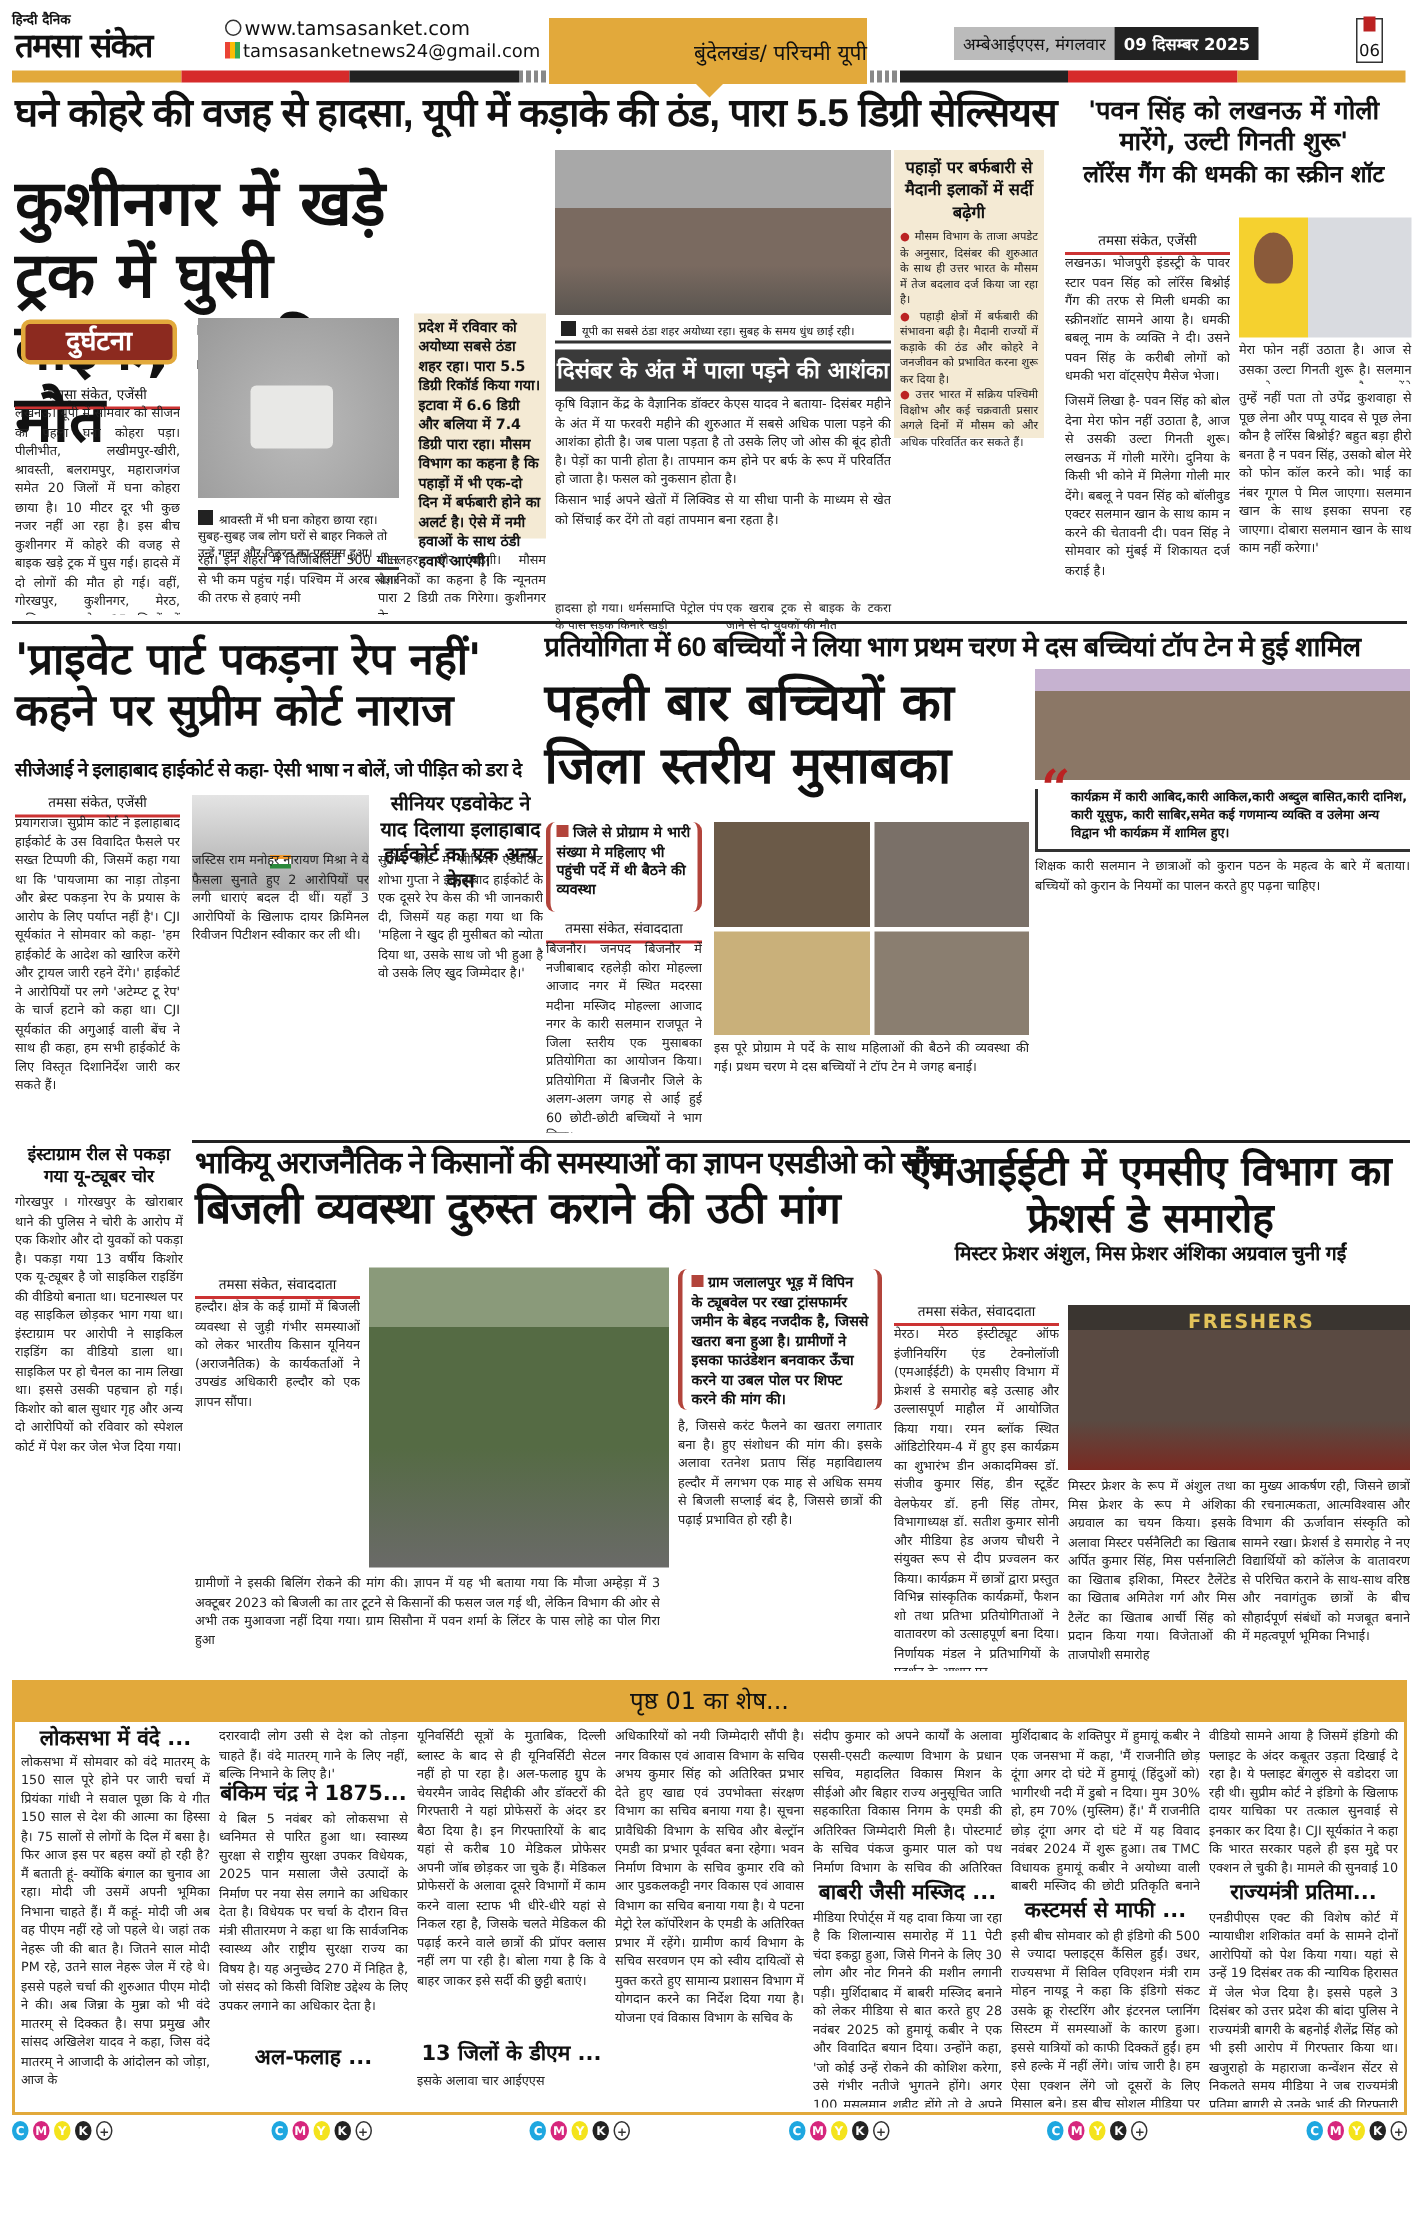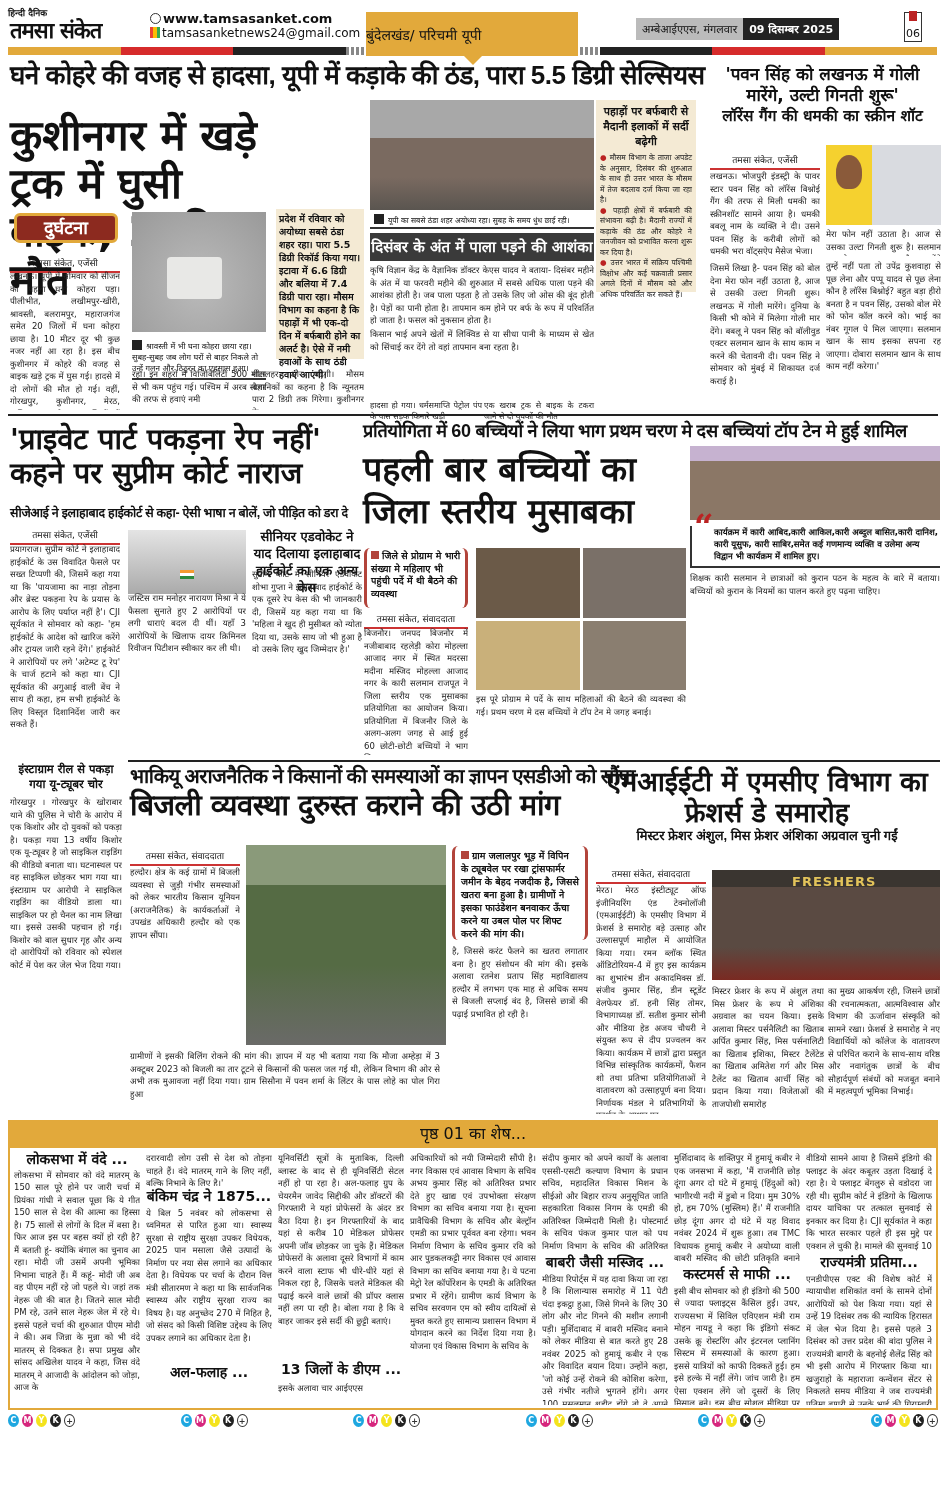--- a/index.html
+++ b/index.html
@@ -4,24 +4,24 @@
 <style>
 *{box-sizing:border-box;margin:0;padding:0}
 body{width:945px;height:1488px;background:#fff;font-family:"DejaVu Sans",sans-serif;color:#111;position:relative;overflow:hidden}
 .abs{position:absolute}
 .serif{font-family:"DejaVu Serif",serif}
 .cond{font-family:"Liberation Sans",sans-serif}
 
 .brand-small{left:8px;top:6px;font-size:9px;font-weight:bold}
 .brand{left:10px;top:14px;font-size:22px;font-weight:bold;letter-spacing:-1px}
 .contact{left:150px;top:12px;font-size:12px;line-height:14px}
-.contact .web{font-size:13px;font-weight:bold}
+.contact .web{font-size:13px;font-weight:normal}
 .mail-icon{display:inline-block;width:10px;height:11px;background:linear-gradient(90deg,#ea4335 0 33%,#fbbc05 33% 66%,#34a853 66%);margin-right:2px;vertical-align:-1px}
 .globe-icon{display:inline-block;width:11px;height:11px;border:1.5px solid #333;border-radius:50%;margin-right:2px;vertical-align:-1px}
-.section-tab{left:366px;top:12px;width:212px;height:44px;background:#e2a93b;display:flex;align-items:center;justify-content:flex-start;font-size:14px}
+.section-tab{left:366px;top:12px;width:212px;height:44px;background:#e2a93b;display:flex;align-items:center;justify-content:flex-end;font-size:14px}
 .section-tab:after{content:"";position:absolute;bottom:-9px;left:98px;border-left:9px solid transparent;border-right:9px solid transparent;border-top:9px solid #e2a93b}
 .dateline{left:636px;top:18px;height:22px;display:flex;font-size:11px}
 .dateline .loc{background:#bbb;padding:3px 6px}
 .dateline .date{background:#222;color:#fff;padding:3px 6px;font-weight:bold}
 .pageno{left:904px;top:12px;width:18px;height:30px;border:1.5px solid #333;font-size:11px;text-align:center;padding-top:14px}
 .pageno:before{content:"";position:absolute;top:-2px;left:4px;width:8px;height:10px;background:#b22}
 .stripe{height:8px;display:flex}
 
 .hl{font-weight:bold;line-height:1.05;color:#111}
 .byline{font-size:9px;text-align:center;border-bottom:2px solid #c33;padding-bottom:2px;margin-bottom:4px}
@@ -111,21 +111,21 @@
 <div class="abs rule" style="left:8px;top:414px;width:930px;height:2px"></div>
 
 <div class="abs hl" style="left:10px;top:422px;width:350px;font-size:29px;line-height:34px">'प्राइवेट पार्ट पकड़ना रेप नहीं' कहने पर सुप्रीम कोर्ट नाराज</div>
 <div class="abs hl cond" style="left:10px;top:507px;width:352px;font-size:12.5px;white-space:nowrap;letter-spacing:-0.3px">सीजेआई ने इलाहाबाद हाईकोर्ट से कहा- ऐसी भाषा न बोलें, जो पीड़ित को डरा दे</div>
 <div class="abs byline" style="left:10px;top:528px;width:110px">तमसा संकेत, एजेंसी</div>
 <div class="abs body" style="left:10px;top:543px;width:110px;height:215px;overflow:hidden">प्रयागराज। सुप्रीम कोर्ट ने इलाहाबाद हाईकोर्ट के उस विवादित फैसले पर सख्त टिप्पणी की, जिसमें कहा गया था कि 'पायजामा का नाड़ा तोड़ना और ब्रेस्ट पकड़ना रेप के प्रयास के आरोप के लिए पर्याप्त नहीं है'। CJI सूर्यकांत ने सोमवार को कहा- 'हम हाईकोर्ट के आदेश को खारिज करेंगे और ट्रायल जारी रहने देंगे।' हाईकोर्ट ने आरोपियों पर लगे 'अटेम्प्ट टू रेप' के चार्ज हटाने को कहा था। CJI सूर्यकांत की अगुआई वाली बेंच ने साथ ही कहा, हम सभी हाईकोर्ट के लिए विस्तृत दिशानिर्देश जारी कर सकते हैं।</div>
 <div class="abs photo" style="left:128px;top:530px;width:118px;height:64px;background:linear-gradient(#e4e4e4,#aaa)">
   <div style="position:absolute;left:52px;top:40px;width:14px;height:9px;background:linear-gradient(#f39b30 0 33%,#fff 33% 66%,#2b8a3b 66%)"></div>
 </div>
 <div class="abs hl" style="left:252px;top:528px;width:110px;font-size:13px;line-height:17px;text-align:center">सीनियर एडवोकेट ने याद दिलाया इलाहाबाद हाईकोर्ट का एक अन्य केस</div>
-<div class="abs body" style="left:128px;top:592px;width:118px;height:158px;overflow:hidden">जस्टिस राम मनोहर नारायण मिश्रा ने ये फैसला सुनाते हुए 2 आरोपियों पर लगी धाराएं बदल दी थीं। यहाँ 3 आरोपियों के खिलाफ दायर क्रिमिनल रिवीजन पिटीशन स्वीकार कर ली थी।</div>
+<div class="abs body" style="left:128px;top:568px;width:118px;height:158px;overflow:hidden">जस्टिस राम मनोहर नारायण मिश्रा ने ये फैसला सुनाते हुए 2 आरोपियों पर लगी धाराएं बदल दी थीं। यहाँ 3 आरोपियों के खिलाफ दायर क्रिमिनल रिवीजन पिटीशन स्वीकार कर ली थी।</div>
 <div class="abs body" style="left:252px;top:568px;width:110px;height:158px;overflow:hidden">सुप्रीम कोर्ट में सीनियर एडवोकेट शोभा गुप्ता ने इलाहाबाद हाईकोर्ट के एक दूसरे रेप केस की भी जानकारी दी, जिसमें यह कहा गया था कि 'महिला ने खुद ही मुसीबत को न्योता दिया था, उसके साथ जो भी हुआ है वो उसके लिए खुद जिम्मेदार है।'</div>
 
 <div class="abs hl" style="left:10px;top:762px;width:112px;font-size:11.5px;line-height:15px;text-align:center">इंस्टाग्राम रील से पकड़ा गया यू-ट्यूबर चोर</div>
 <div class="abs body" style="left:10px;top:796px;width:112px;height:318px;overflow:hidden">गोरखपुर । गोरखपुर के खोराबार थाने की पुलिस ने चोरी के आरोप में एक किशोर और दो युवकों को पकड़ा है। पकड़ा गया 13 वर्षीय किशोर एक यू-ट्यूबर है जो साइकिल राइडिंग की वीडियो बनाता था। घटनास्थल पर वह साइकिल छोड़कर भाग गया था। इंस्टाग्राम पर आरोपी ने साइकिल राइडिंग का वीडियो डाला था। साइकिल पर हो चैनल का नाम लिखा था। इससे उसकी पहचान हो गई। किशोर को बाल सुधार गृह और अन्य दो आरोपियों को रविवार को स्पेशल कोर्ट में पेश कर जेल भेज दिया गया।</div>
 
 <div class="abs hl cond" style="left:363px;top:422px;width:578px;font-size:18px;white-space:nowrap;letter-spacing:-0.3px">प्रतियोगिता में 60 बच्चियों ने लिया भाग प्रथम चरण मे दस बच्चियां टॉप टेन मे हुई शामिल</div>
 <div class="abs hl" style="left:363px;top:448px;width:320px;font-size:34px;line-height:42px">पहली बार बच्चियों का जिला स्तरीय मुसाबका</div>
 <div class="abs redbox" style="left:364px;top:548px;width:104px;height:60px;padding:2px 4px;font-size:9.5px;line-height:12.5px;font-weight:bold;border-width:0 3px"><span style="display:inline-block;width:8px;height:8px;background:#b2443b;margin-right:3px"></span><span>जिले से प्रोग्राम मे भारी संख्या मे महिलाए भी पहुंची पर्दे में थी बैठने की व्यवस्था</span></div>
 <div class="abs byline" style="left:364px;top:612px;width:104px">तमसा संकेत, संवाददाता</div>
 <div class="abs body" style="left:364px;top:627px;width:104px;height:128px;overflow:hidden">बिजनौर। जनपद बिजनौर में नजीबाबाद रहलेड़ी कोरा मोहल्ला आजाद नगर में स्थित मदरसा मदीना मस्जिद मोहल्ला आजाद नगर के कारी सलमान राजपूत ने जिला स्तरीय एक मुसाबका प्रतियोगिता का आयोजन किया। प्रतियोगिता में बिजनौर जिले के अलग-अलग जगह से आई हुई 60 छोटी-छोटी बच्चियों ने भाग लिया।</div>

